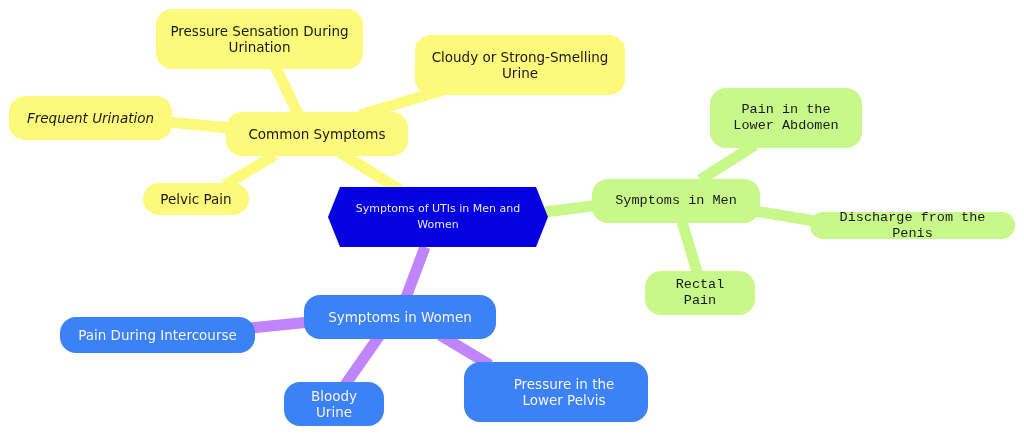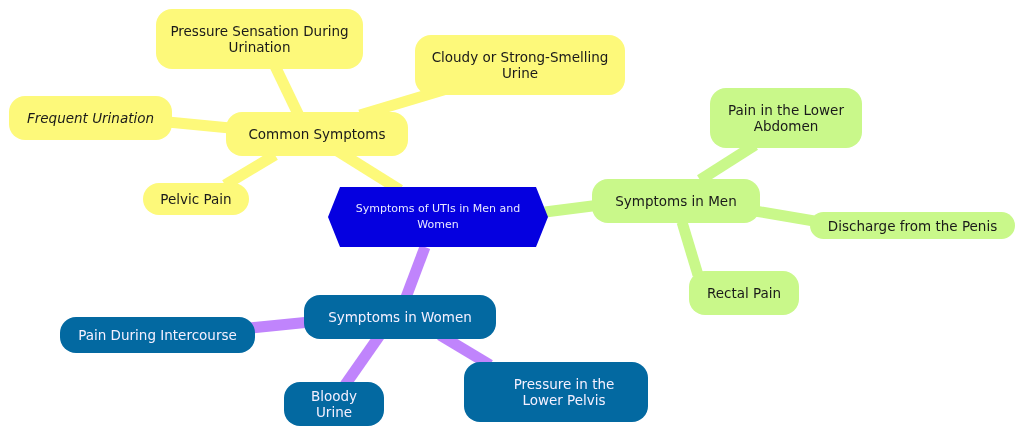--- a/index.html
+++ b/index.html
@@ -3,22 +3,22 @@
 <meta charset="utf-8">
 <style>
   html, body { margin:0; padding:0; background:#ffffff; }
   body { width:1024px; height:436px; position:relative; overflow:hidden;
          font-family:"DejaVu Sans","Liberation Sans",sans-serif; }
   svg.edges { position:absolute; left:0; top:0; width:1024px; height:436px; }
   .node { position:absolute; box-sizing:border-box; display:flex; align-items:center;
           justify-content:center; text-align:center; font-size:13.5px; line-height:16px;
           border-radius:16px; padding:0 12px; color:#1a1a1a; }
   .yellow { background:#fdf97a; }
-  .green  { background:#c9f88a; }
-  .purple { background:#0369a1; color:#f5f0ff; }
+  .green  { background:#c9f88a;font-family:Liberation Mono, monospace; }
+  .purple { background:#3b82f6; color:#f5f0ff; }
   .root { position:absolute; left:328px; top:187px; width:220px; height:60px;
           background:#0500e0; color:#e8e8ff; display:flex; align-items:center;
           justify-content:center; text-align:center; font-size:11px; line-height:16px;
           clip-path:polygon(12px 0, 208px 0, 220px 30px, 208px 60px, 12px 60px, 0 30px); padding:0 26px; box-sizing:border-box; }
 </style>
 </head>
 <body>
 
 <svg class="edges">
 
@@ -43,18 +43,18 @@
 
 <div class="node yellow" style="left:226px;top:112px;width:182px;height:44px;">Common Symptoms</div>
 <div class="node yellow" style="left:156px;top:9px;width:207px;height:60px;">Pressure Sensation During Urination</div>
 <div class="node yellow" style="left:415px;top:35px;width:210px;height:60px;">Cloudy or Strong-Smelling Urine</div>
 <div class="node yellow" style="left:9px;top:96px;width:163px;height:44px;font-style:italic;">Frequent Urination</div>
 <div class="node yellow" style="left:143px;top:183px;width:106px;height:32px;">Pelvic Pain</div>
 
 <div class="node green" style="left:592px;top:179px;width:168px;height:44px;">Symptoms in Men</div>
 <div class="node green" style="left:710px;top:88px;width:152px;height:60px;">Pain in the Lower Abdomen</div>
 <div class="node green" style="left:810px;top:212px;width:205px;height:27px;">Discharge from the Penis</div>
-<div class="node green" style="left:645px;top:271px;width:110px;height:44px;margin-left:44px;">Rectal Pain</div>
+<div class="node green" style="left:645px;top:271px;width:110px;height:44px;">Rectal Pain</div>
 
 <div class="node purple" style="left:304px;top:295px;width:192px;height:44px;">Symptoms in Women</div>
 <div class="node purple" style="left:60px;top:317px;width:195px;height:36px;">Pain During Intercourse</div>
 <div class="node purple" style="left:284px;top:382px;width:100px;height:44px;">Bloody Urine</div>
 <div class="node purple" style="left:464px;top:362px;width:184px;height:60px;padding-left:28px;">Pressure in the Lower Pelvis</div>
 
 </body></html>

